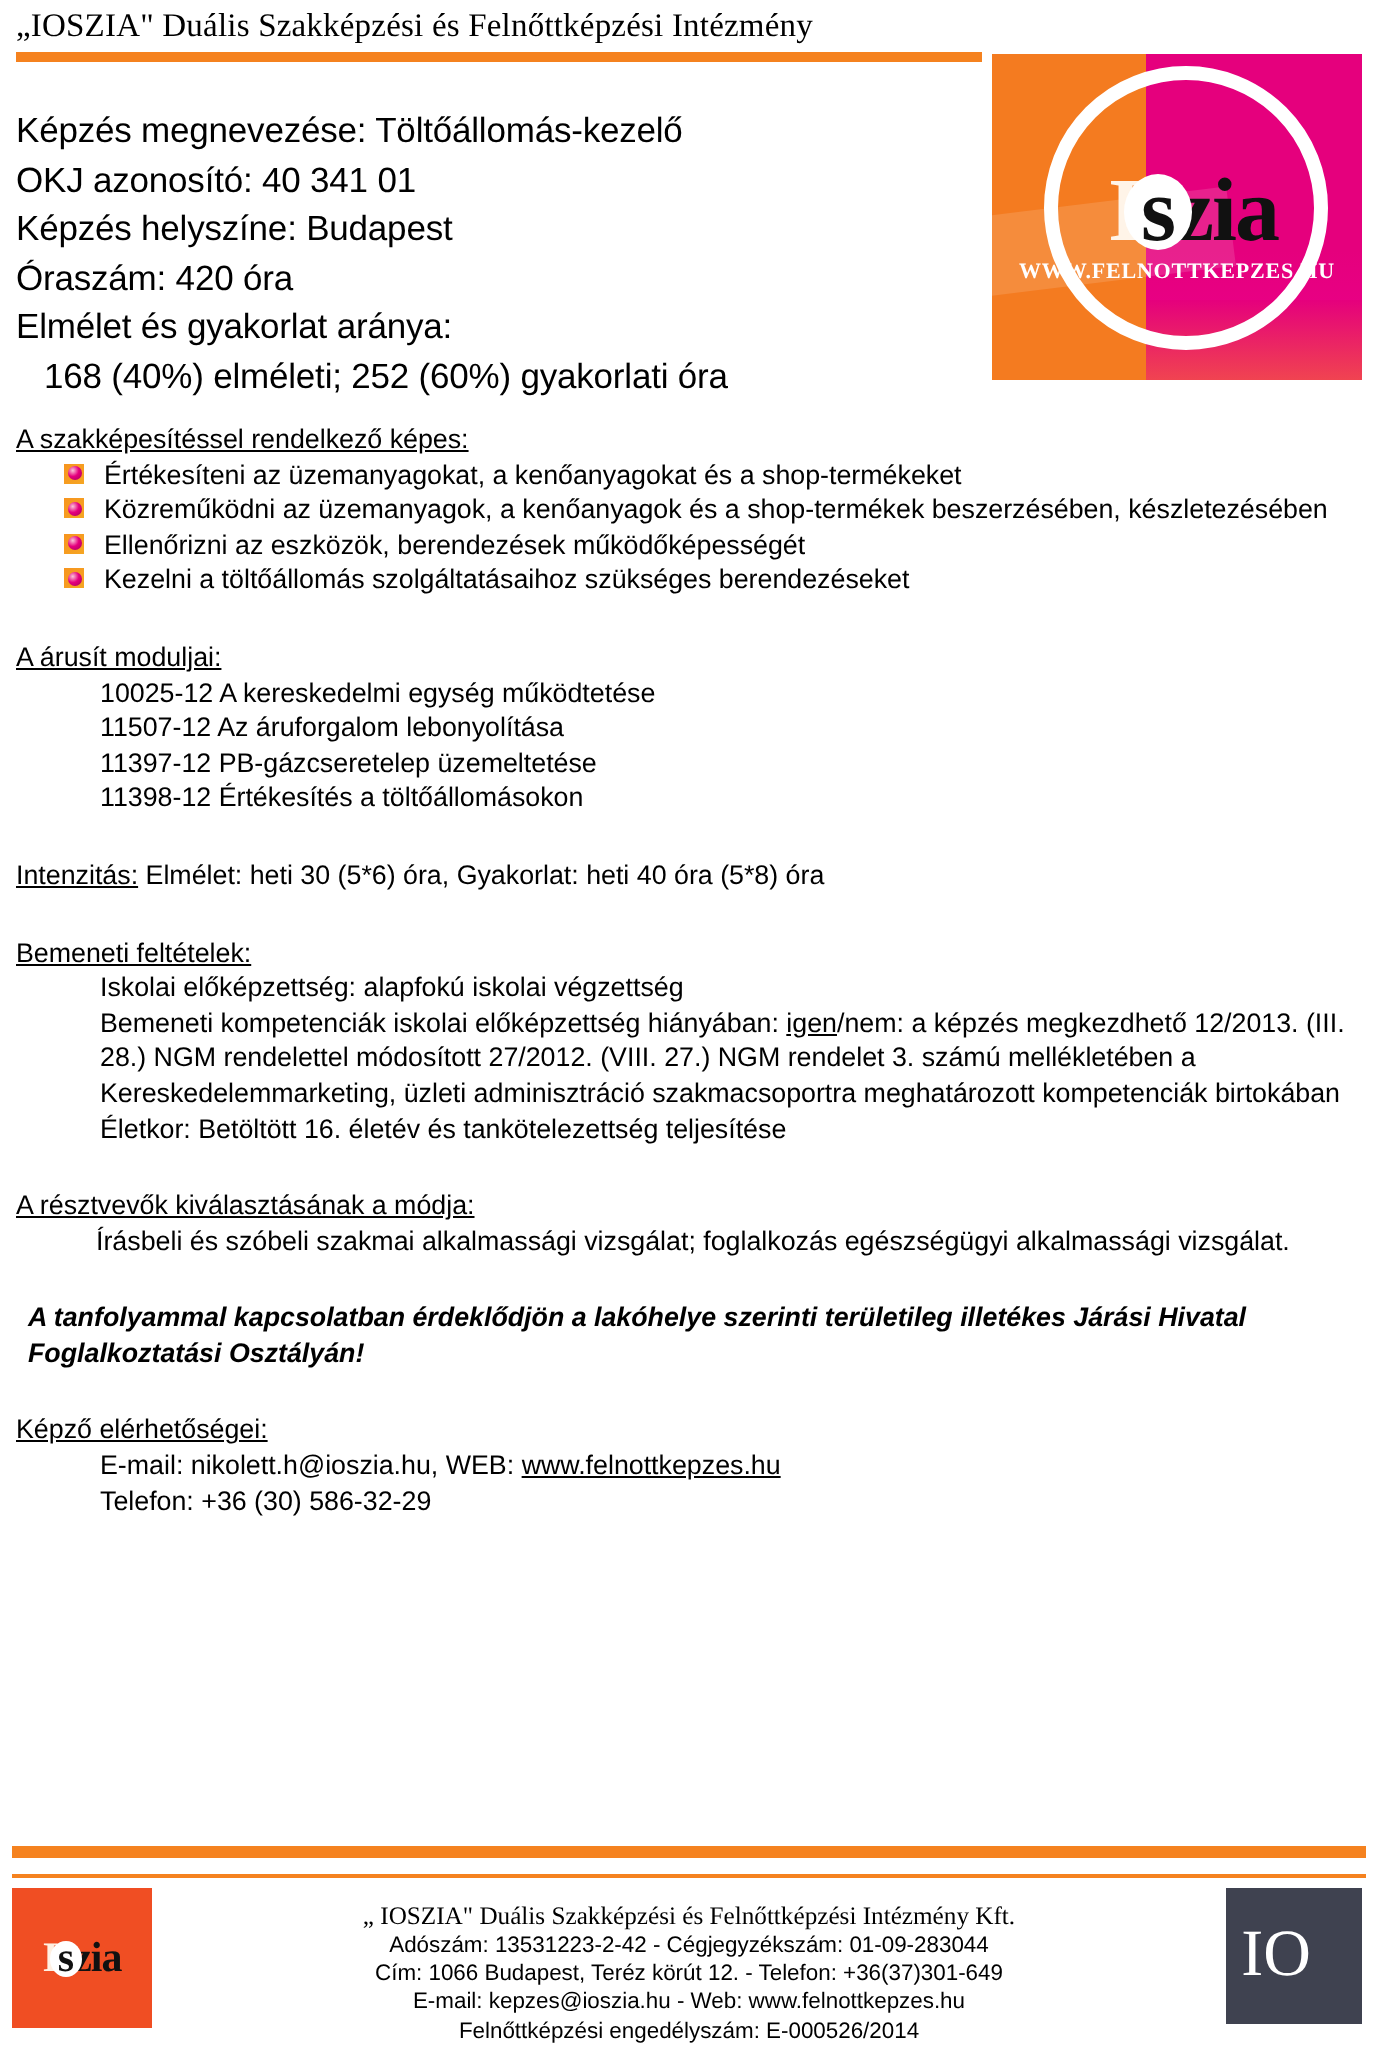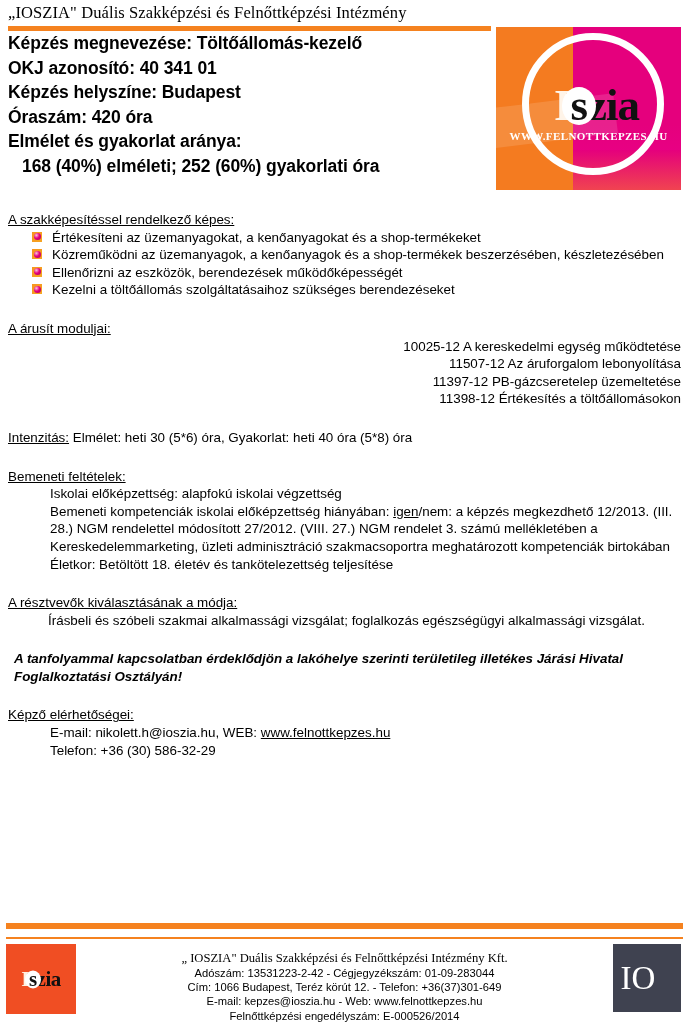--- a/index.html
+++ b/index.html
@@ -38,23 +38,23 @@
     letter-spacing: 0.1px;
     white-space: nowrap;
   }
   .rule-top {
     height: 5px;
     background: #F5821F;
     width: 483px;
     margin-top: 2px;
   }
   .course-block {
-    margin-top: 0;
+    margin-top: 22px;
     font-size: 17.5px;
-    font-weight: bold;
+    font-weight: normal;
     line-height: 24.5px;
     letter-spacing: -0.1px;
   }
   .course-block .indent {
     padding-left: 14px;
   }
 
   
   .header-logo {
     position: absolute;
@@ -179,21 +179,21 @@
     background: linear-gradient(135deg,#F7941E 0%, #F5A623 100%);
   }
   ul.bullets li .bullet-icon::after {
     content: "";
     position: absolute;
     left: 1.5px; top: 1.5px;
     width: 7px; height: 7px;
     border-radius: 50%;
     background: radial-gradient(circle at 34% 32%, #F9C6D7 0%, #E6007E 45%, #A3005A 100%);
   }
-  .module-line { white-space: nowrap; text-align: right; }
+  .module-line { white-space: nowrap; }
 
   .italic-note {
     font-style: italic;
     font-weight: bold;
     text-align: left;
     line-height: 17.6px;
     padding: 0 6px;
   }
 
   
@@ -348,21 +348,21 @@
       <div><span class="head-u">Intenzitás:</span><span> Elmélet: heti 30 (5*6) óra, Gyakorlat: heti 40 óra (5*8) óra</span></div>
     </div>
 
     <div class="gap-lg"></div>
 
     <div class="sec">
       <div><span class="head-u">Bemeneti feltételek:</span></div>
       <div class="indent-blk">
         <div>Iskolai előképzettség: alapfokú iskolai végzettség</div>
         <div><span>Bemeneti kompetenciák iskolai előképzettség hiányában: </span><span class="head-u">igen</span><span>/nem: a képzés megkezdhető 12/2013. (III. 28.) NGM rendelettel módosított 27/2012. (VIII. 27.) NGM rendelet 3. számú mellékletében a Kereskedelemmarketing, üzleti adminisztráció szakmacsoportra meghatározott kompetenciák birtokában</span></div>
-        <div>Életkor: Betöltött 18. életév és tankötelezettség teljesítése</div>
+        <div>Életkor: Betöltött 16. életév és tankötelezettség teljesítése</div>
       </div>
     </div>
 
     <div class="gap-lg"></div>
 
     <div class="sec">
       <div><span class="head-u">A résztvevők kiválasztásának a módja:</span></div>
       <div class="para-just first-indent">Írásbeli és szóbeli szakmai alkalmassági vizsgálat; foglalkozás egészségügyi alkalmassági vizsgálat.</div>
     </div>
 

